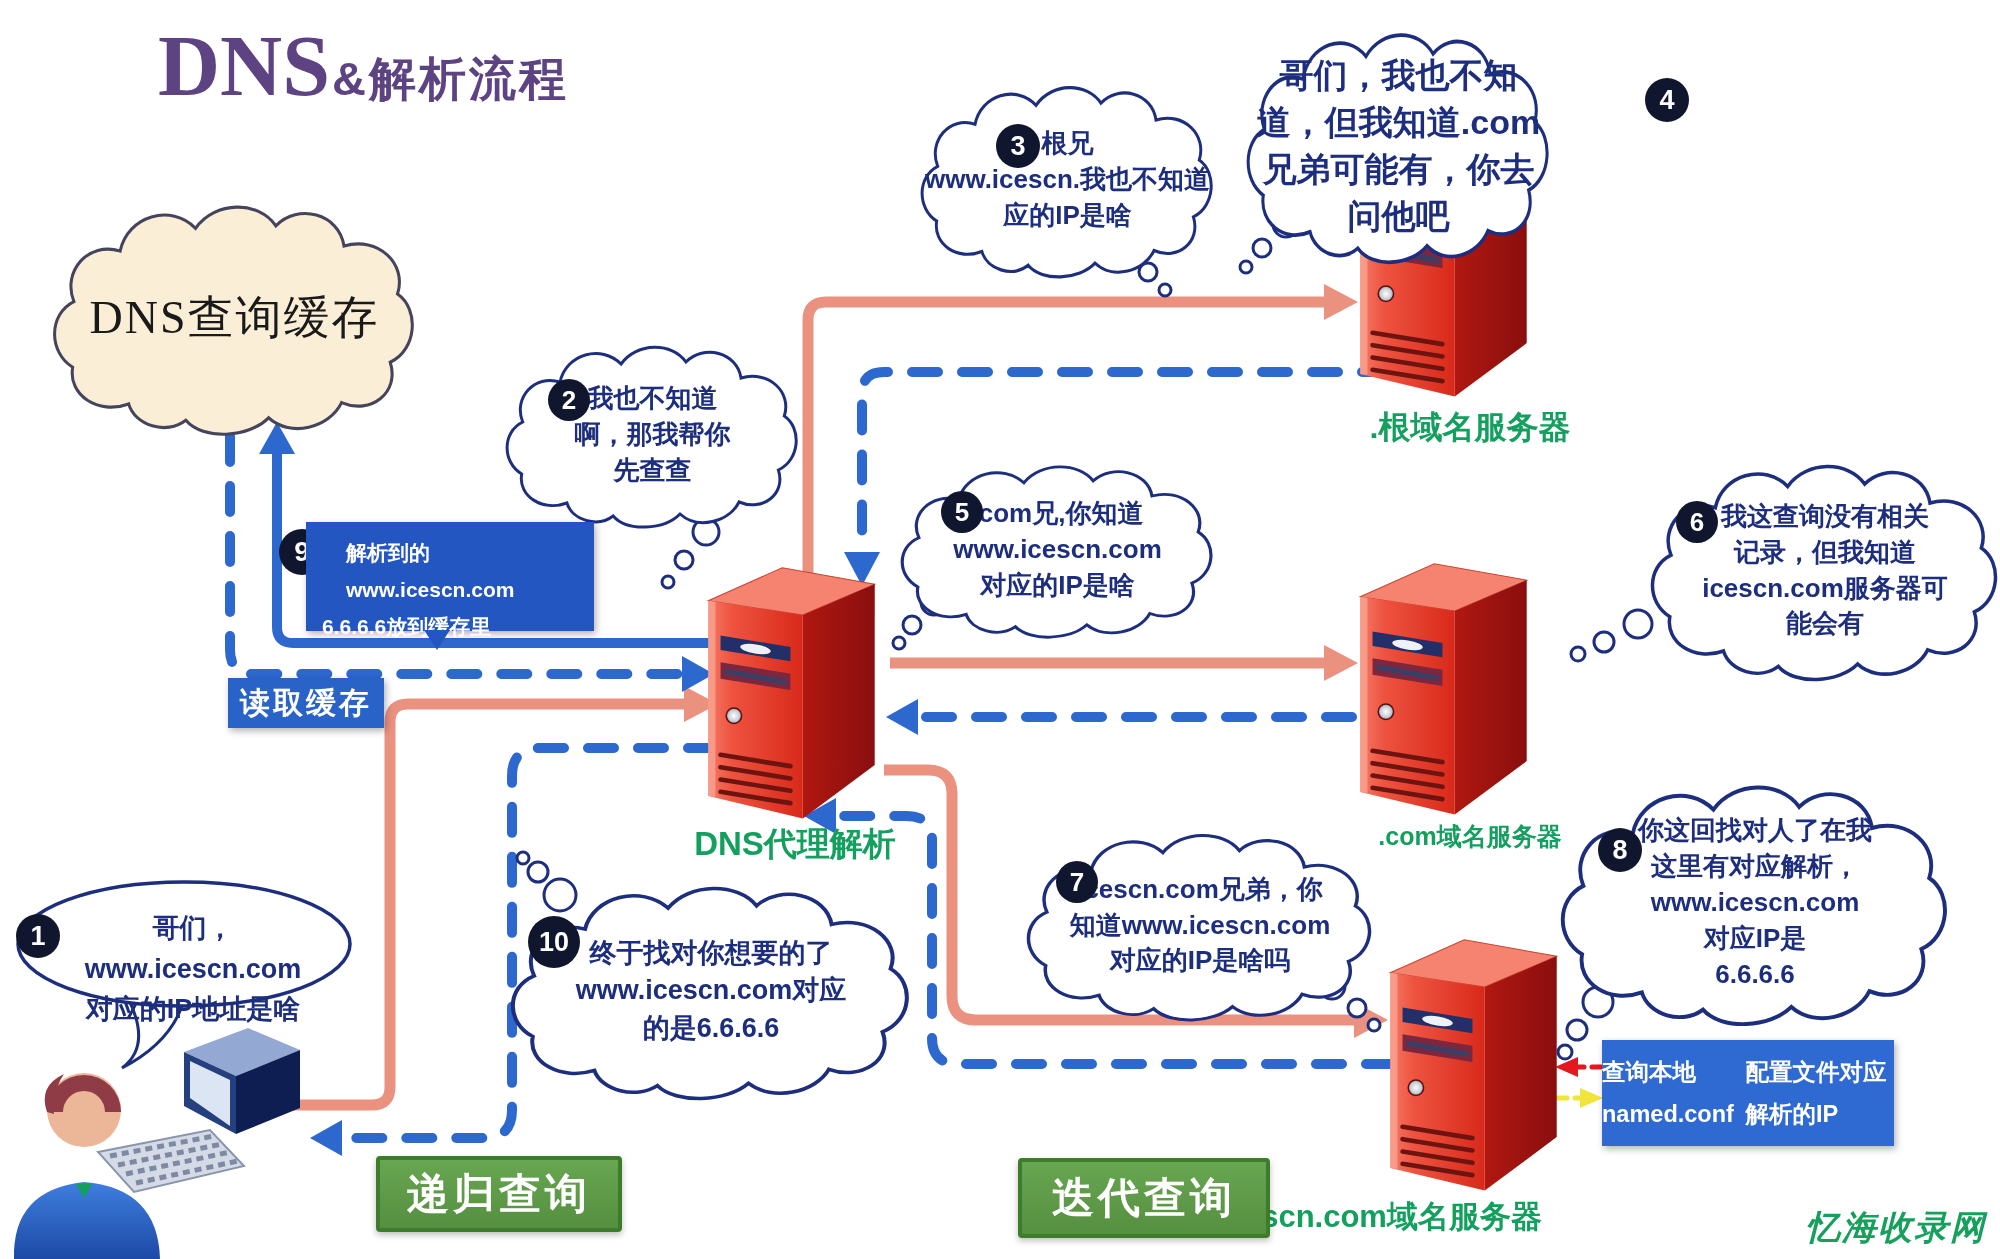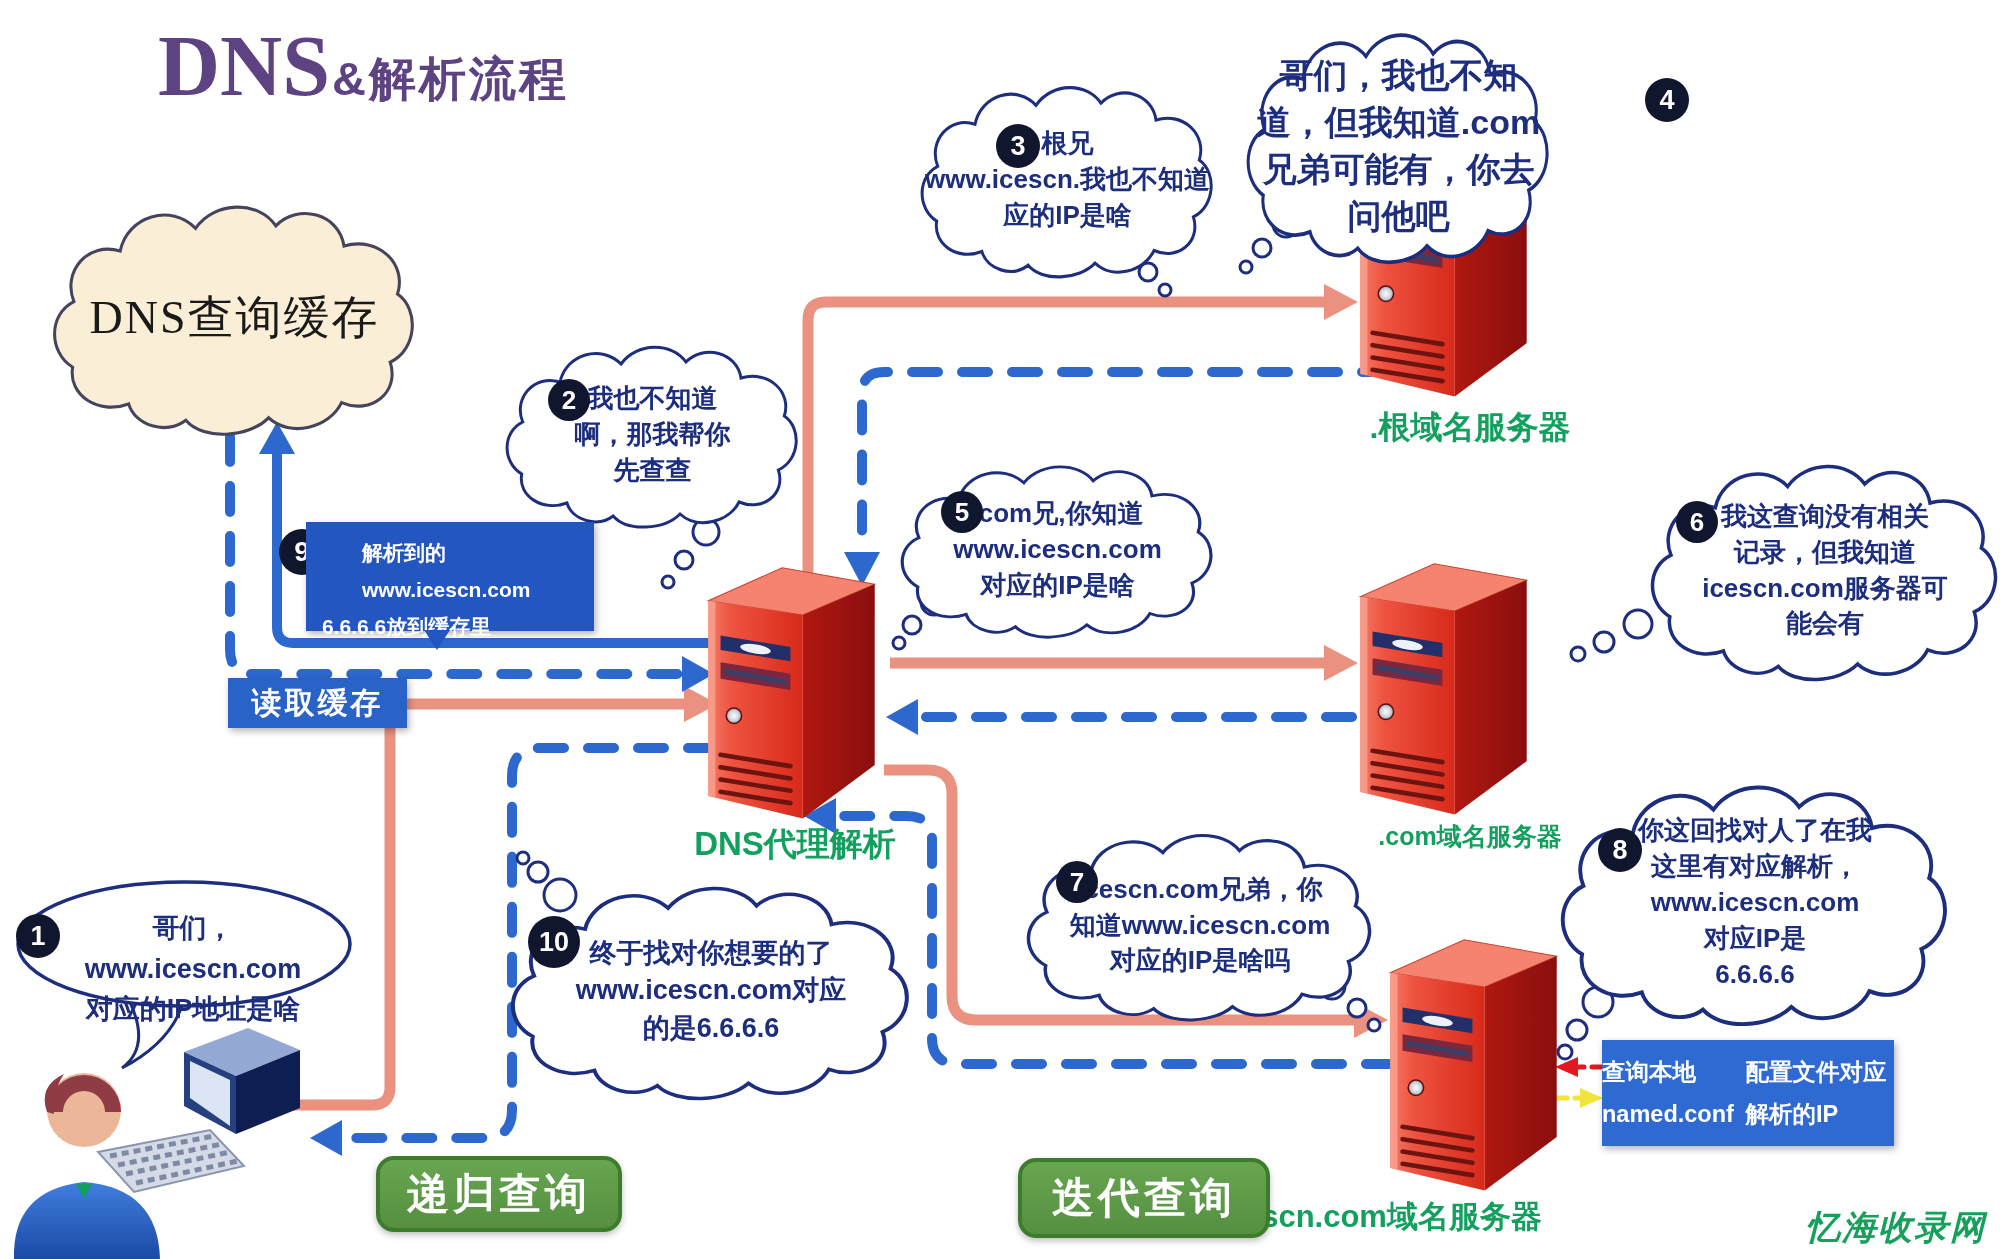--- a/index.html
+++ b/index.html
@@ -25,32 +25,32 @@
               font-family:"Liberation Serif",serif;font-size:46px;color:#1a1a1a;letter-spacing:2px;}
 
   
   .num{position:absolute;z-index:4;background:#10162e;color:#fff;border-radius:50%;
        display:flex;align-items:center;justify-content:center;font-weight:bold;}
 
   
   .blue-box{position:absolute;z-index:4;background:#2a63c8;color:#fff;font-weight:bold;
             box-shadow:2px 3px 7px rgba(0,0,0,.30);}
   .box9{background:#2356c0;font-size:21px;line-height:1.75;padding-top:13px;}
-  .box9 .l1{display:block;margin-left:56px;}
+  .box9 .l1{display:block;margin-left:40px;}
   .box9 .l2{display:block;margin-left:16px;}
   .box9::after{content:"";position:absolute;left:118px;bottom:-19px;width:0;height:0;
                border-top:20px solid #2356c0;border-left:13px solid transparent;border-right:13px solid transparent;}
   .readcache{display:flex;align-items:center;justify-content:center;font-size:30px;letter-spacing:3px;}
   .namedconf{display:flex;flex-direction:row;align-items:center;justify-content:center;
              font-size:23.5px;line-height:1.8;background:#2e6ad2;}
 
   
   .glabel{position:absolute;z-index:3;color:#13a05e;font-weight:bold;text-align:center;}
   .green-btn{position:absolute;z-index:3;background:linear-gradient(#68a651,#558f40);
-             border:4px solid #3c7c2a;border-radius:18px;color:#fff;font-weight:bold;
+             border:4px solid #3c7c2a;border-radius:4px;color:#fff;font-weight:bold;
              display:flex;align-items:center;justify-content:center;letter-spacing:4px;
              box-shadow:0 3px 6px rgba(0,0,0,.25);}
 
   .title{position:absolute;left:158px;top:16px;z-index:3;display:flex;align-items:baseline;color:#5e4383;}
   .title .t-main{font-family:"Liberation Serif",serif;font-size:86px;font-weight:bold;}
   .title .t-suffix{font-size:47px;font-weight:bold;letter-spacing:3px;margin-left:2px;}
 
   .watermark{position:absolute;right:14px;bottom:8px;z-index:4;color:#16a05c;
              font-weight:bold;font-style:italic;font-size:34px;letter-spacing:2px;}
 
@@ -323,21 +323,21 @@
   <div class="num" style="left:1056px;top:861px;width:42px;height:42px;font-size:26px">7</div>
   <div class="num" style="left:1598px;top:828px;width:44px;height:44px;font-size:27px">8</div>
   <div class="num" style="left:279px;top:529px;width:46px;height:46px;font-size:28px">9</div>
   <div class="num" style="left:528px;top:916px;width:52px;height:52px;font-size:27px">10</div>
 
   <div class="blue-box box9" style="left:306px;top:522px;width:288px;height:96px">
     <span class="l1">解析到的www.icescn.com</span>
     <span class="l2">6.6.6.6放到缓存里</span>
   </div>
 
-  <div class="blue-box readcache" style="left:228px;top:678px;width:179px;height:50px">读取缓存</div>
+  <div class="blue-box readcache" style="left:228px;top:678px;width:156px;height:50px">读取缓存</div>
 
   <div class="blue-box namedconf" style="left:1602px;top:1040px;width:292px;height:106px">
       <div>查询本地named.conf</div>
       <div>配置文件对应解析的IP</div>
     </div>
 
   <div class="glabel" style="left:655px;top:822px;width:280px;font-size:33px">DNS代理解析</div>
   <div class="glabel" style="left:1340px;top:406px;width:260px;font-size:32px">.根域名服务器</div>
   <div class="glabel" style="left:1325px;top:820px;width:290px;font-size:25px">.com域名服务器</div>
   <div class="glabel" style="left:1210px;top:1196px;width:340px;font-size:31px">icescn.com域名服务器</div>

